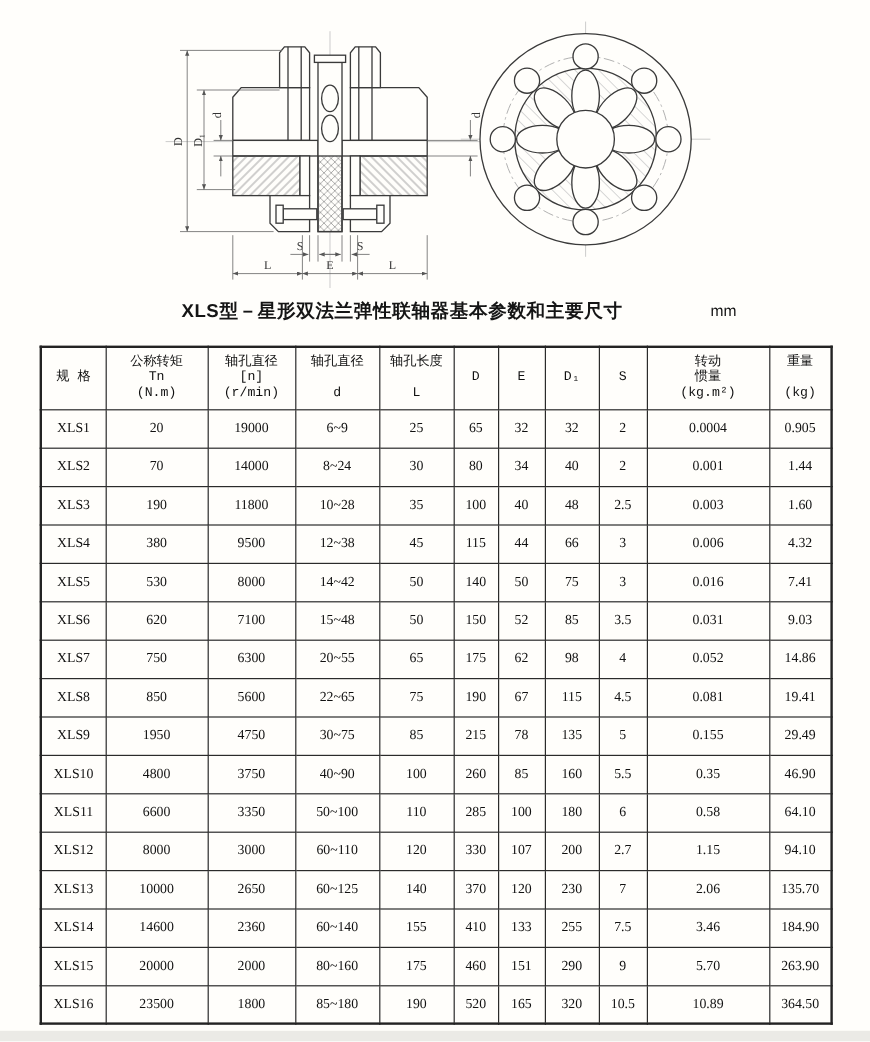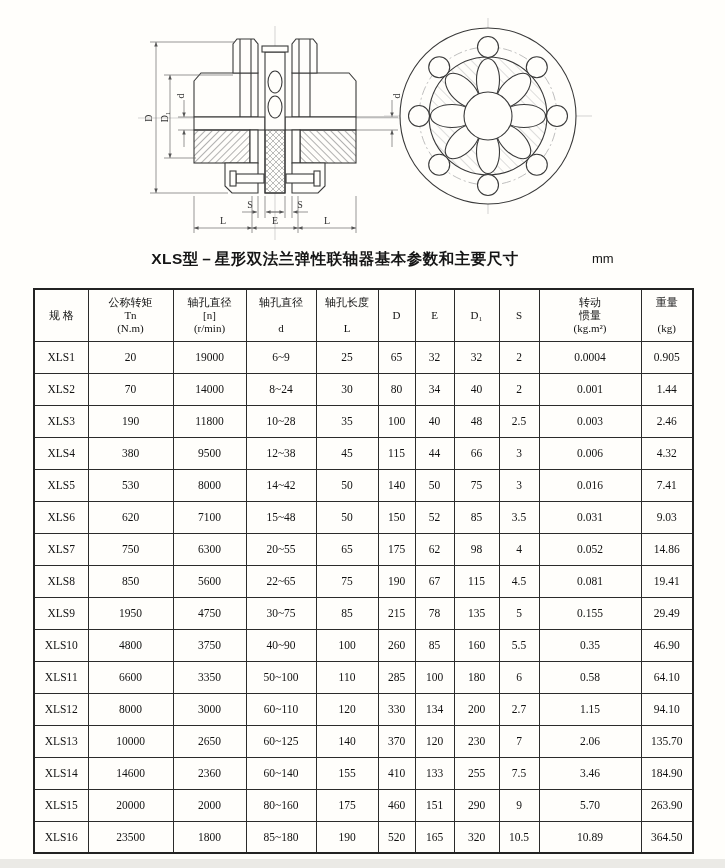--- a/index.html
+++ b/index.html
@@ -33,21 +33,21 @@
     border:2px solid #232323;
   }
   table.spec th, table.spec td{
     border:1px solid #2b2b2b;text-align:center;vertical-align:middle;
     padding:0;overflow:hidden;
   }
   table.spec thead tr{height:52px;}
   table.spec tbody tr{height:32px;margin-top:32px;}
   table.spec th{font-weight:normal;font-size:11px;line-height:13px;color:#111;}
   table.spec td{font-size:11.5px;color:#111;}
-  .th-line{min-height:13px;line-height:13px;}
+  .th-line{min-height:13px;line-height:13px;font-family:Liberation Mono, monospace;}
   .bottom-strip{
     position:absolute;left:0;bottom:0;width:725px;height:9px;
     background:#ebeae6;
   }
 </style>
 </head>
 <body>
 
 <div class="page">
 
@@ -270,21 +270,21 @@
           <td>XLS3</td>
           <td>190</td>
           <td>11800</td>
           <td>10~28</td>
           <td>35</td>
           <td>100</td>
           <td>40</td>
           <td>48</td>
           <td>2.5</td>
           <td>0.003</td>
-          <td>2.46</td>
+          <td>1.60</td>
         </tr>
         <tr>
           <td>XLS4</td>
           <td>380</td>
           <td>9500</td>
           <td>12~38</td>
           <td>45</td>
           <td>115</td>
           <td>44</td>
           <td>66</td>
@@ -383,21 +383,21 @@
           <td>0.58</td>
           <td>64.10</td>
         </tr>
         <tr>
           <td>XLS12</td>
           <td>8000</td>
           <td>3000</td>
           <td>60~110</td>
           <td>120</td>
           <td>330</td>
-          <td>134</td>
+          <td>107</td>
           <td>200</td>
           <td>2.7</td>
           <td>1.15</td>
           <td>94.10</td>
         </tr>
         <tr>
           <td>XLS13</td>
           <td>10000</td>
           <td>2650</td>
           <td>60~125</td>

